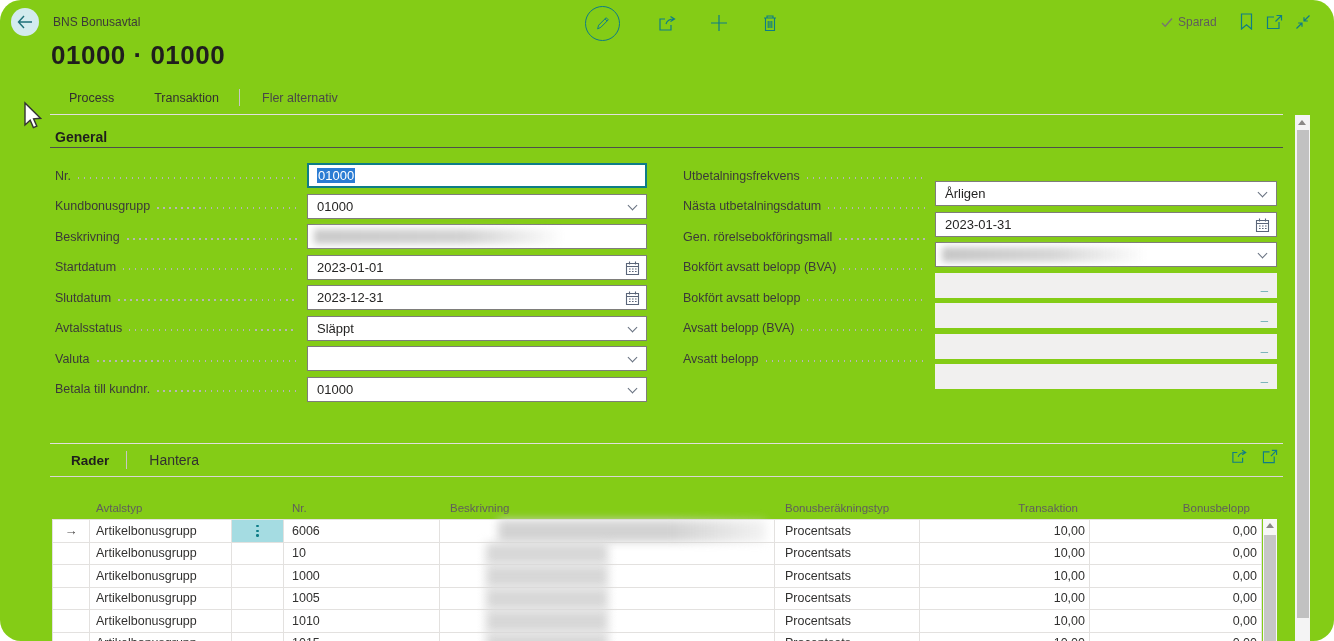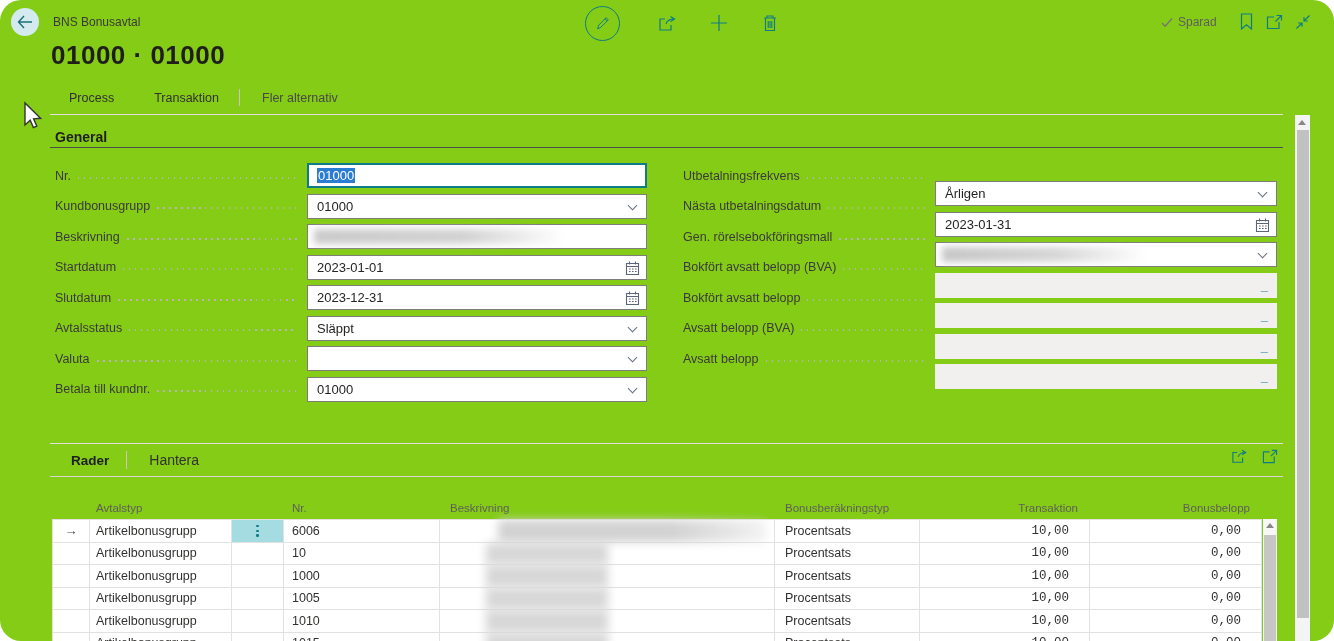--- a/index.html
+++ b/index.html
@@ -65,21 +65,21 @@
   
   .tbl { position:absolute; left:52px; top:496px; width:1210px; height:145px; overflow:hidden; font-size:12.5px; }
   .thead, .trow { display:grid; grid-template-columns:38px 142px 52px 156px 335px 145px 170px 172px; }
   .thead { height:23px; align-items:center; color:#605e5c; font-size:11.5px; }
   .trow { height:22.5px; border-top:1px solid #e3e1df; background:#fff; }
   .trow > div { border-right:1px solid #e3e1df; height:100%; display:flex; align-items:center; position:relative; }
   .trow > div:first-child { border-left:1px solid #e3e1df; }
   .c-pad  { padding-left:6px; }
   .c-pad8 { padding-left:8px; }
   .c-pad10{ padding-left:10px; }
-  .c-right{ justify-content:flex-end; padding-right:20px;font-family:Liberation Mono, monospace; }
+  .c-right{ justify-content:flex-end; padding-right:4px; }
   .h-right{ text-align:right; padding-right:12px; }
   .c-center{ justify-content:center; }
   .ind-arrow { font-size:13px; color:#4a4948; }
   .menu-active { background:#a5dce2; }
   .vdots { display:flex; flex-direction:column; gap:2.4px; }
   .vdots i { width:2.4px; height:2.4px; border-radius:50%; background:#0e7c87; }
   .rowblur { position:absolute; top:0; bottom:0; left:46px; width:122px; background:#d7d7d7; filter:blur(5px); }
   .rowblur.wide { left:58px; width:268px;
     background:linear-gradient(90deg,#d2d2d2 0 65%,rgba(225,225,225,.4)); }
 

